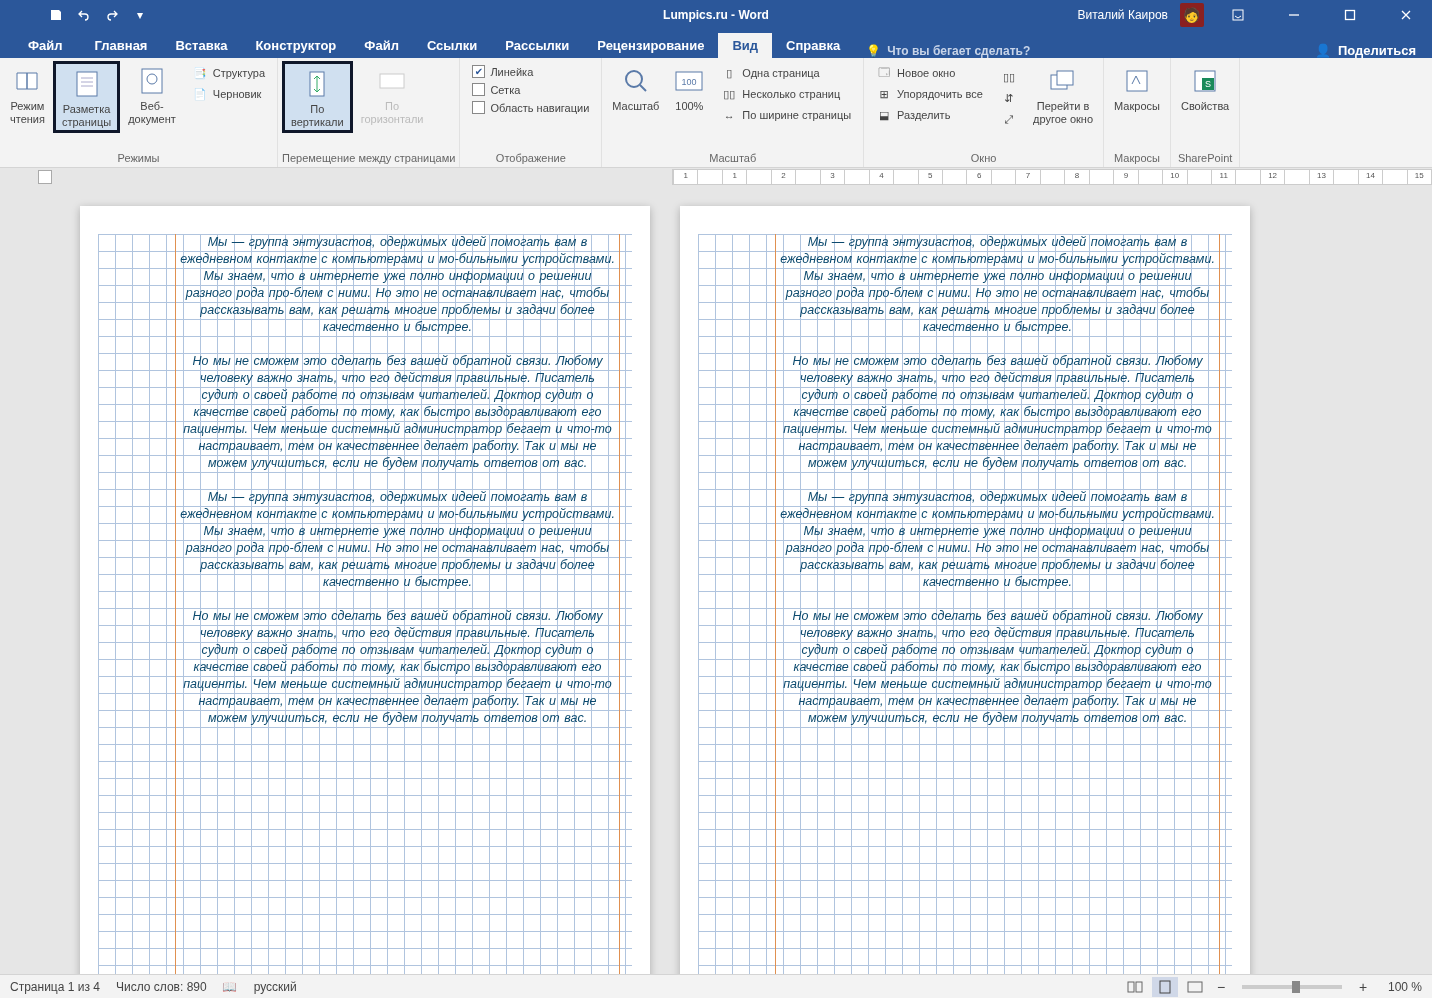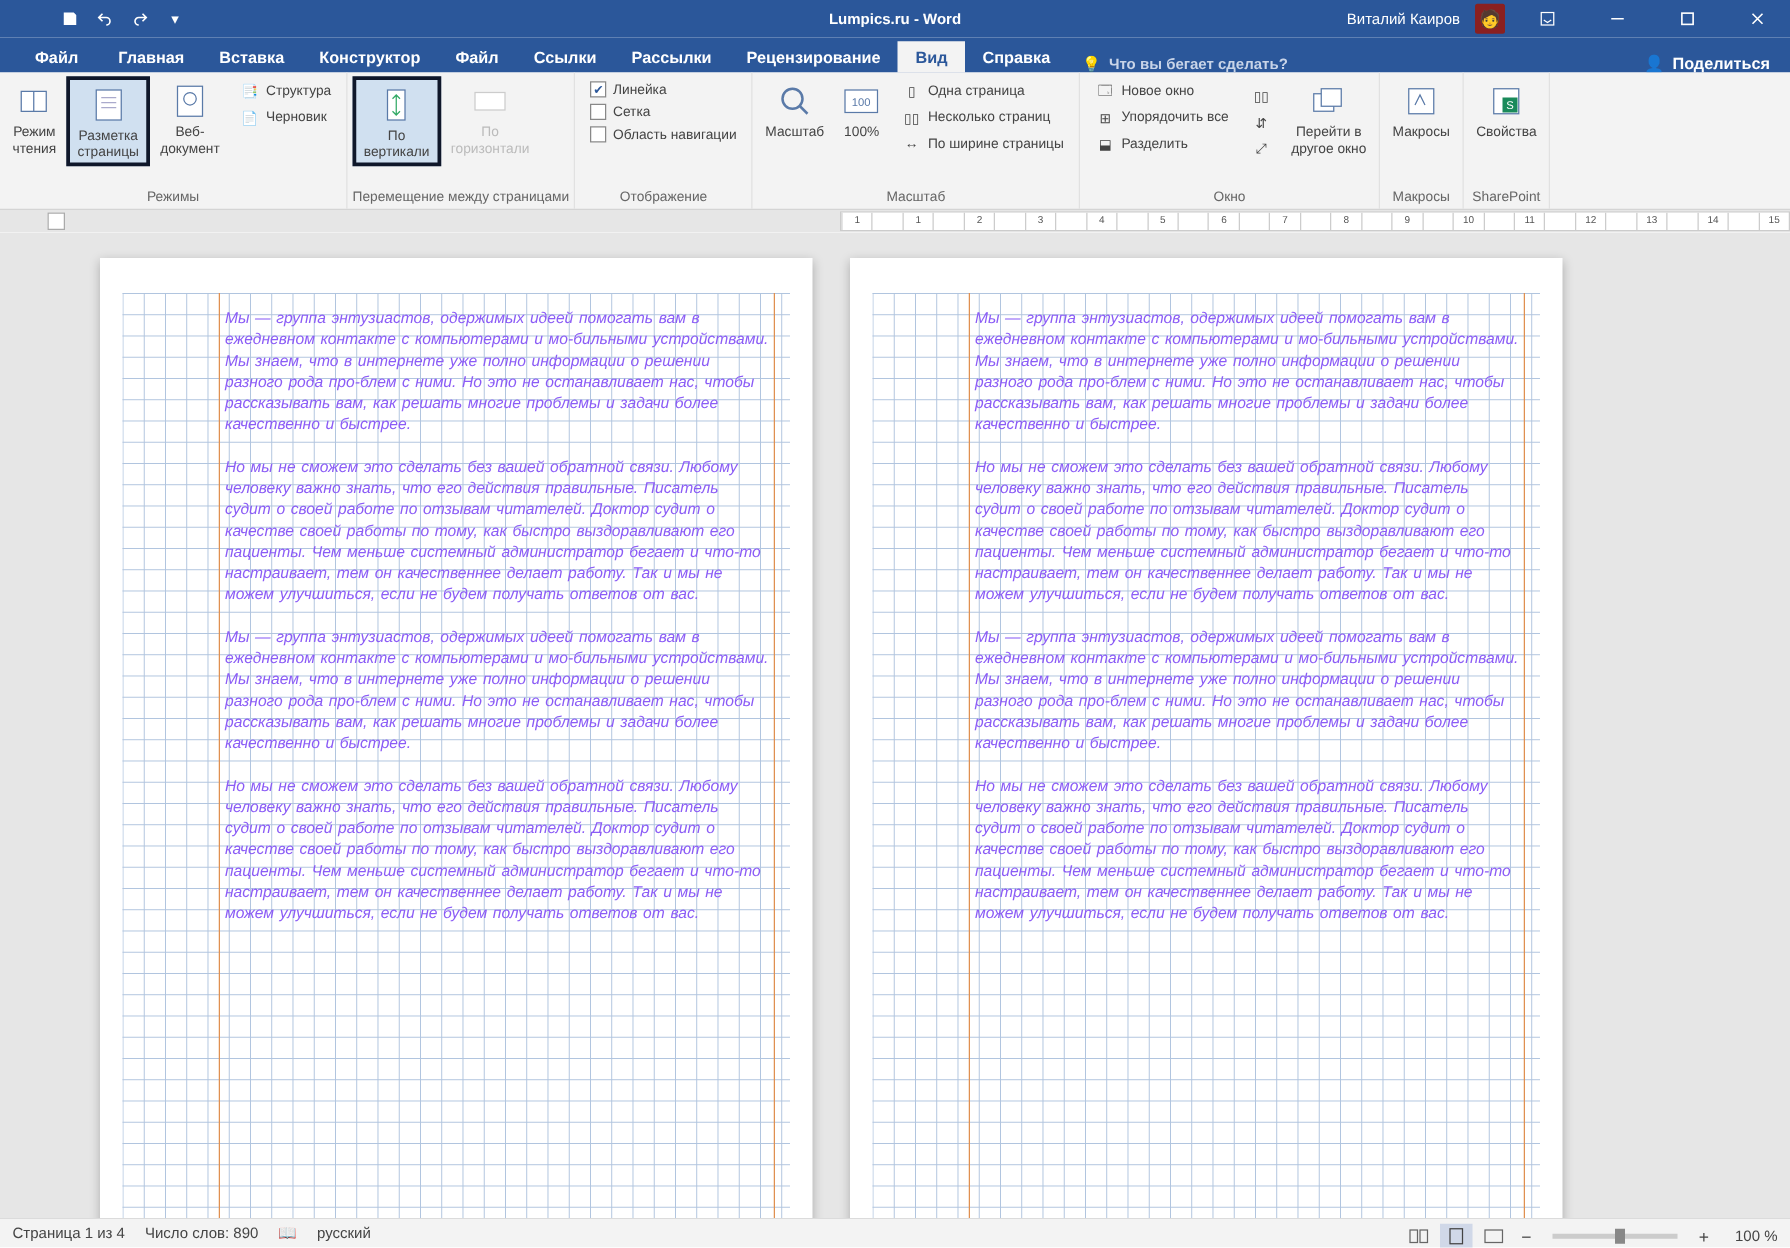--- a/index.html
+++ b/index.html
@@ -46,25 +46,25 @@
 .rt { flex: 1; border-left: 1px solid #ccc; text-align: center; padding-top: 1px; }
 
 
 .doc-area { position: absolute; top: 186px; bottom: 24px; left: 0; right: 0; background: #e6e6e6; overflow: auto; display: flex; gap: 30px; padding: 20px 80px; }
 .page { width: 570px; height: 800px; background: #fff; box-shadow: 0 2px 8px rgba(0,0,0,0.25); position: relative; overflow: hidden; }
 .grid-bg { position: absolute; inset: 28px 18px 18px 18px;
   background-image: linear-gradient(#b0c4de 1px, transparent 1px), linear-gradient(90deg, #b0c4de 1px, transparent 1px);
   background-size: 17px 17px; }
 .margin-line { position: absolute; top: 28px; bottom: 18px; width: 1px; background: #e09050; }
 .margin-line.l { left: 95px; } .margin-line.r { right: 30px; }
-.handwriting { position: absolute; left: 100px; right: 35px; top: 40px; font-family: "Segoe Script", cursive; font-style: italic; font-size: 12.5px; line-height: 17px; color: #8b5cf6; word-spacing: 1px; }
+.handwriting { position: absolute; left: 100px; right: 35px; top: 28px; font-family: "Segoe Script", cursive; font-style: italic; font-size: 12.5px; line-height: 17px; color: #0c4a6e; word-spacing: 1px; text-align: center; }
 .handwriting p { margin-bottom: 17px; }
 
 
-.statusbar { position: absolute; bottom: 0; left: 0; right: 0; height: 24px; background: #f3f3f3; border-top: 1px solid #d4d4d4; display: flex; align-items: flex-start; font-size: 12px; color: #444; padding: 4px 10px; gap: 16px; }
+.statusbar { position: absolute; bottom: 0; left: 0; right: 0; height: 24px; background: #f3f3f3; border-top: 1px solid #d4d4d4; display: flex; align-items: center; font-size: 12px; color: #444; padding: 4px 10px; gap: 16px; }
 .status-right { margin-left: auto; display: flex; align-items: center; gap: 4px; }
 .view-btn { width: 26px; height: 20px; display: flex; align-items: center; justify-content: center; cursor: pointer; }
 .view-btn.active { background: #d0d8e8; }
 .zoom-slider { width: 100px; height: 4px; background: #ccc; position: relative; margin: 0 8px; }
 .zoom-thumb { position: absolute; left: 50%; top: -4px; width: 8px; height: 12px; background: #888; }
 .zoom-btn { width: 18px; text-align: center; cursor: pointer; font-size: 14px; }
 
 svg { display: block; }
 </style>
 </head>

